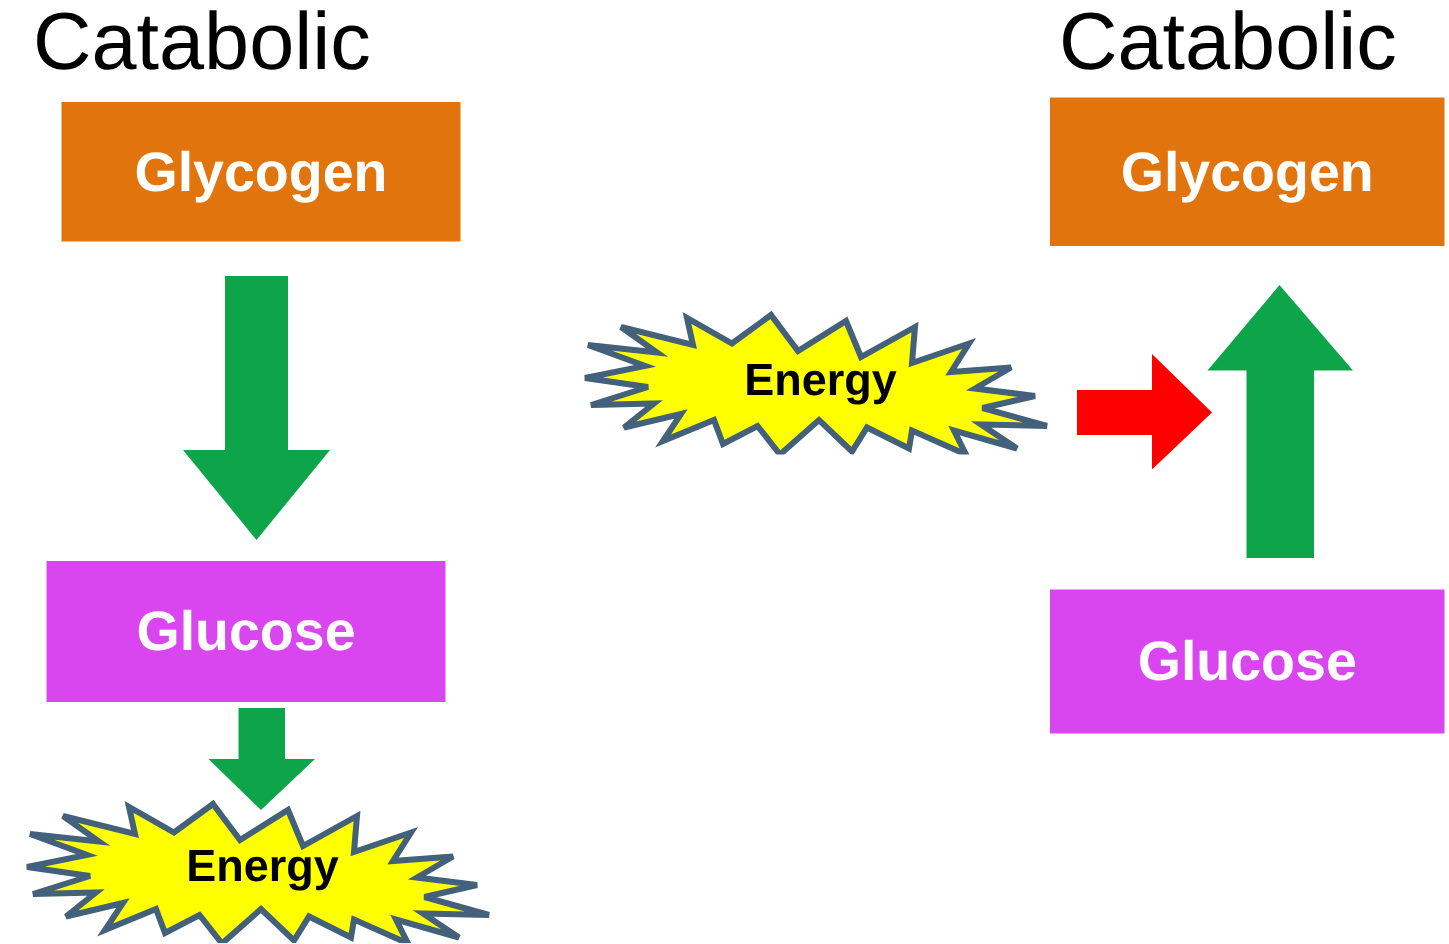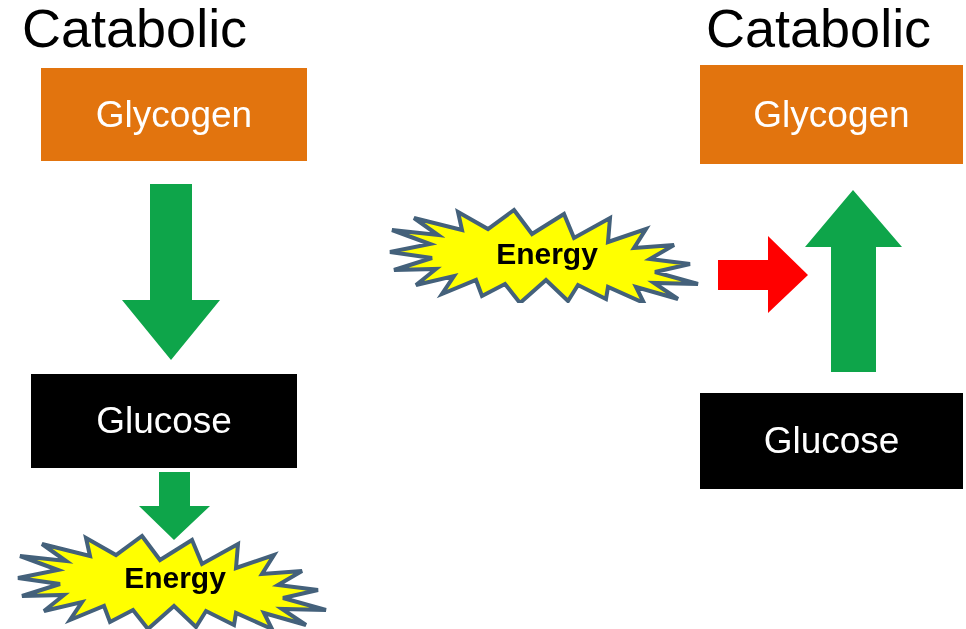--- a/index.html
+++ b/index.html
@@ -38,24 +38,24 @@
     align-items: center;
     justify-content: center;
     box-sizing: border-box;
   }
   .molecule-label {
     font-family: "Liberation Sans", sans-serif;
     color: #ffffff;
     font-size: 37px;
     line-height: 40px;
     white-space: nowrap;
-    font-weight: 400;
+    font-weight: 700;
   }
   .box-orange { background: #E2740E; }
-  .box-purple { background: #000000; }
+  .box-purple { background: #d946ef; }
 
   #box-glycogen-catabolic { left: 41px;  top: 68px;  width: 266px; height: 93px; }
   #box-glucose-catabolic  { left: 31px;  top: 374px; width: 266px; height: 94px; }
   #box-glycogen-anabolic  { left: 700px; top: 65px;  width: 263px; height: 99px; }
   #box-glucose-anabolic   { left: 700px; top: 393px; width: 263px; height: 96px; }
 
   
   .arrow-svg { display: block; }
 
   #arrow-glycogen-to-glucose { left: 122px; top: 184px; }

